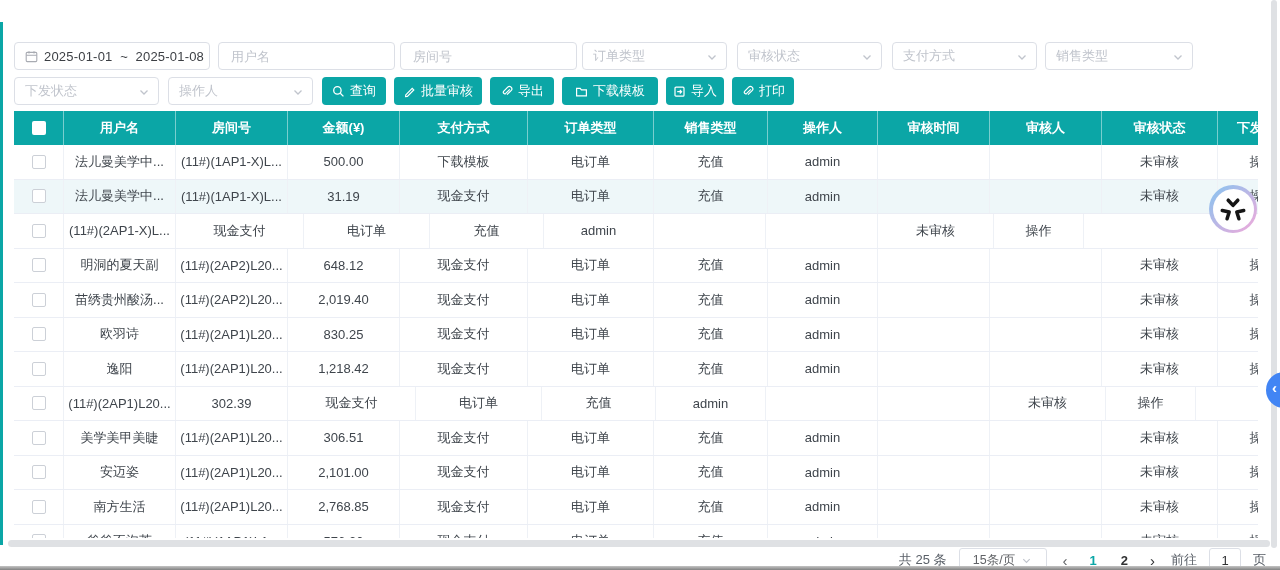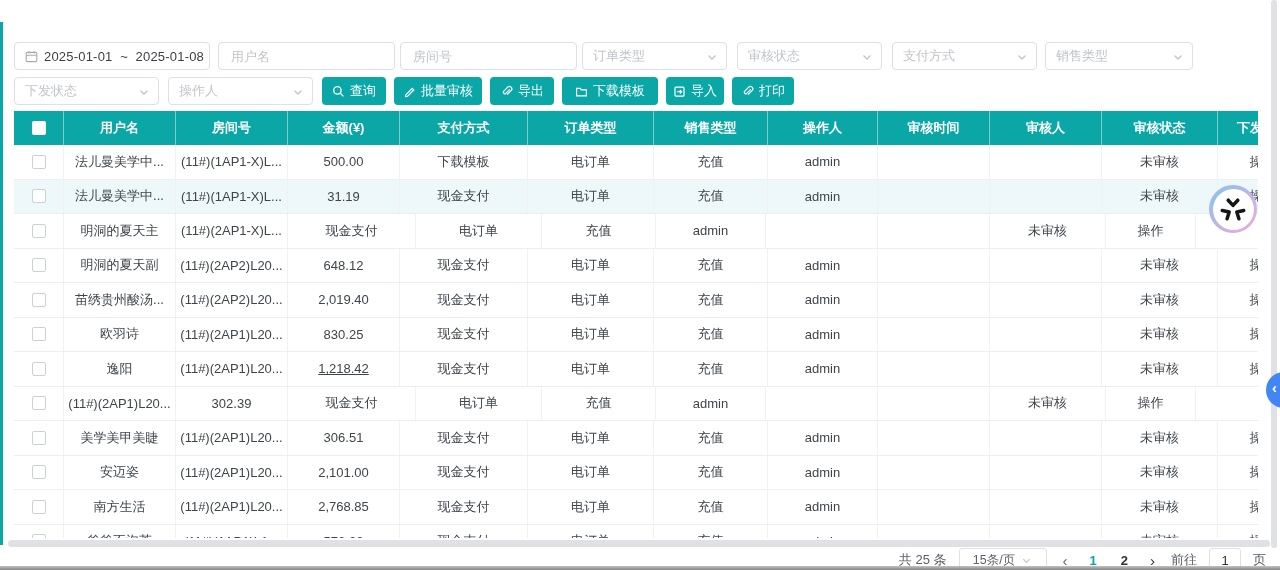--- a/index.html
+++ b/index.html
@@ -229,21 +229,20 @@
         <div class="td" style="width: 110px;">admin</div>
         <div class="td" style="width: 112px;"></div>
         <div class="td" style="width: 112px;"></div>
         <div class="td" style="width: 116px;">未审核</div>
         <div class="td" style="width: 90px;">操作</div>
       </div>
       <div class="tr">
         <div class="td" style="width: 50px;">
           <span class="cb row-cb"></span>
         </div>
-        <div class="td" style="width: 112px;">明洞的夏天主</div>
         <div class="td" style="width: 112px;">(11#)(2AP1-X)L...</div>
         <div class="td" style="width: 128px;">现金支付</div>
         <div class="td" style="width: 126px;">电订单</div>
         <div class="td" style="width: 114px;">充值</div>
         <div class="td" style="width: 110px;">admin</div>
         <div class="td" style="width: 112px;"></div>
         <div class="td" style="width: 112px;"></div>
         <div class="td" style="width: 116px;">未审核</div>
         <div class="td" style="width: 90px;">操作</div>
       </div>
@@ -294,21 +293,21 @@
         <div class="td" style="width: 112px;"></div>
         <div class="td" style="width: 116px;">未审核</div>
         <div class="td" style="width: 90px;">操作</div>
       </div>
       <div class="tr">
         <div class="td" style="width: 50px;">
           <span class="cb row-cb"></span>
         </div>
         <div class="td" style="width: 112px;">逸阳</div>
         <div class="td" style="width: 112px;">(11#)(2AP1)L20...</div>
-        <div class="td" style="width: 112px; text-decoration: underline;">1,218.42</div>
+        <div class="td" style="width: 112px;">1,218.42</div>
         <div class="td" style="width: 128px;">现金支付</div>
         <div class="td" style="width: 126px;">电订单</div>
         <div class="td" style="width: 114px;">充值</div>
         <div class="td" style="width: 110px;">admin</div>
         <div class="td" style="width: 112px;"></div>
         <div class="td" style="width: 112px;"></div>
         <div class="td" style="width: 116px;">未审核</div>
         <div class="td" style="width: 90px;">操作</div>
       </div>
       <div class="tr">

